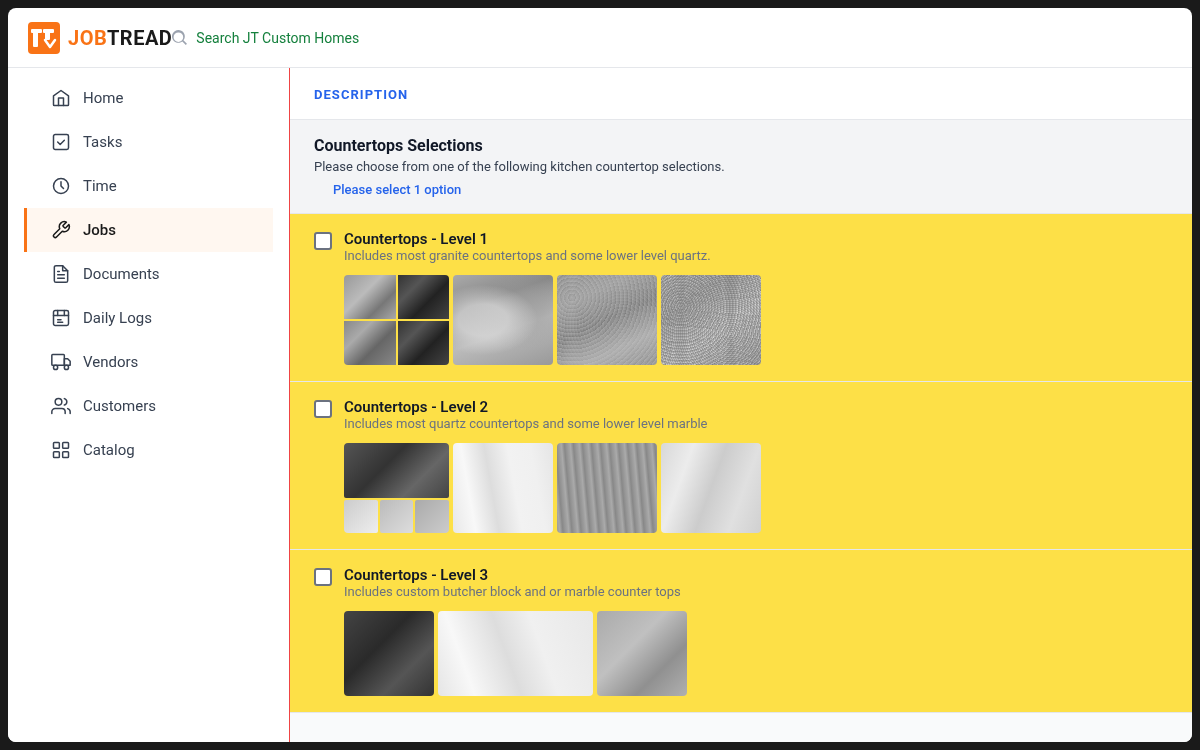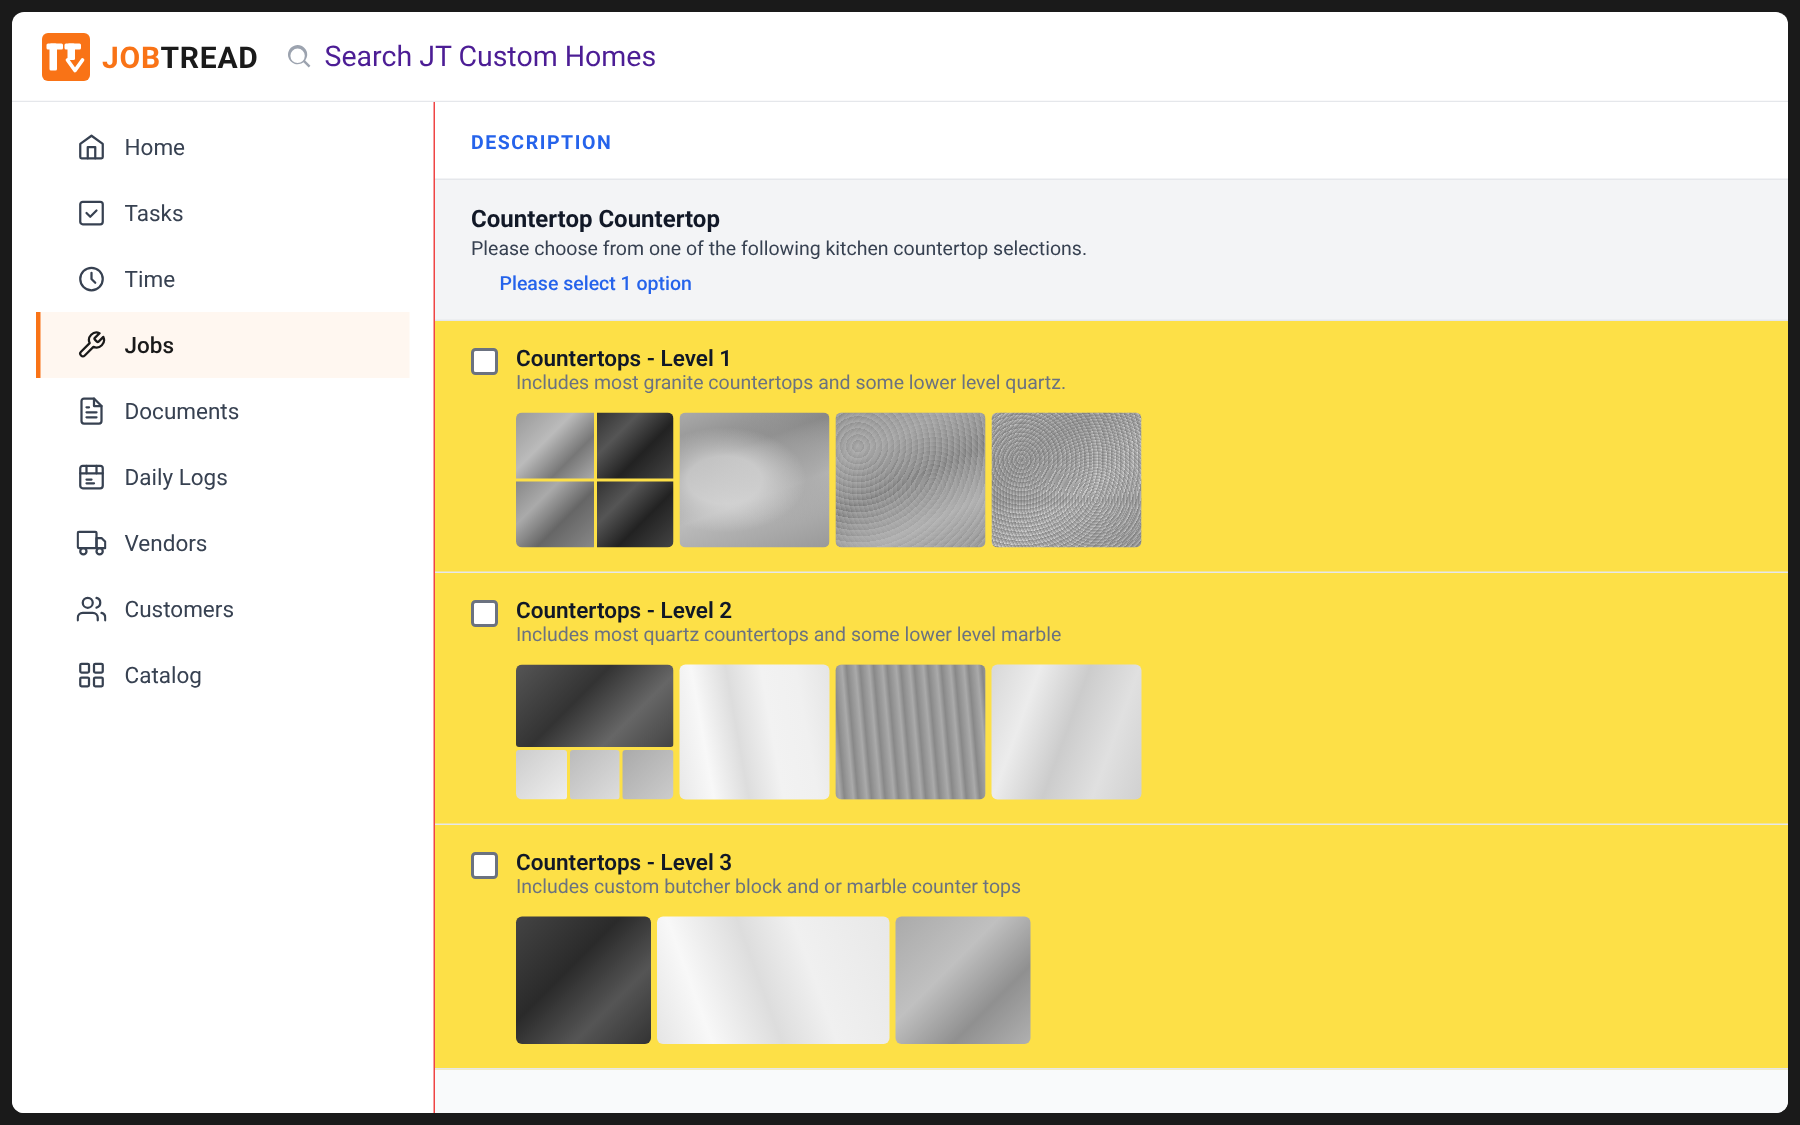--- a/index.html
+++ b/index.html
@@ -14,21 +14,20 @@
     }
 
     
     .header {
       background: white;
       height: 60px;
       display: flex;
       align-items: center;
       padding: 0 20px;
       border-bottom: 1px solid #e5e7eb;
-      gap: 20px;
       flex-shrink: 0;
       margin: 8px 8px 0 8px;
       border-radius: 8px 8px 0 0;
     }
 
     .logo-area {
       display: flex;
       align-items: center;
       gap: 8px;
     }
@@ -283,21 +282,21 @@
       <path d="M17 18 L22 25 L27 18" stroke="white" stroke-width="2.5" fill="none" stroke-linecap="round" stroke-linejoin="round"></path>
     </svg>
     <span class="logo-text">
       <span>JOB</span><span style="color:#1a1a1a">TREAD</span>
     </span>
   </div>
   <div class="search-bar">
     <svg class="search-icon-svg" viewBox="0 0 20 20" fill="currentColor">
       <path fill-rule="evenodd" d="M12.9 14.32a8 8 0 111.41-1.41l4.38 4.37-1.42 1.42-4.37-4.38zm-4.9.68a6 6 0 100-12 6 6 0 000 12z" clip-rule="evenodd"></path>
     </svg>
-    <span style="color:#4c1d95; font-size:19px;">Search JT Custom Homes</span>
+    <span style="color:#15803d; font-size:14px;">Search JT Custom Homes</span>
   </div>
 </div>
 
 <div class="main-layout">
 
   <nav class="sidebar">
 
     <div class="nav-item">
       <span class="nav-icon">
         <svg width="20" height="20" viewBox="0 0 24 24" fill="none" stroke="currentColor" stroke-width="1.8" stroke-linecap="round" stroke-linejoin="round">
@@ -401,21 +400,21 @@
 
   </nav>
 
   <div class="main-content">
 
     <div class="content-header">
       <span class="description-label">DESCRIPTION</span>
     </div>
 
     <div class="selection-section">
-      <div class="selection-title">Countertop Countertop</div>
+      <div class="selection-title">Countertops Selections</div>
       <div class="selection-subtitle">Please choose from one of the following kitchen countertop selections.</div>
       <div class="select-prompt">Please select 1 option</div>
     </div>
 
     <div class="option-row">
       <div class="option-header">
         <div class="checkbox"></div>
         <div class="option-text">
           <div class="option-title">Countertops - Level 1</div>
           <div class="option-desc">Includes most granite countertops and some lower level quartz.</div>

